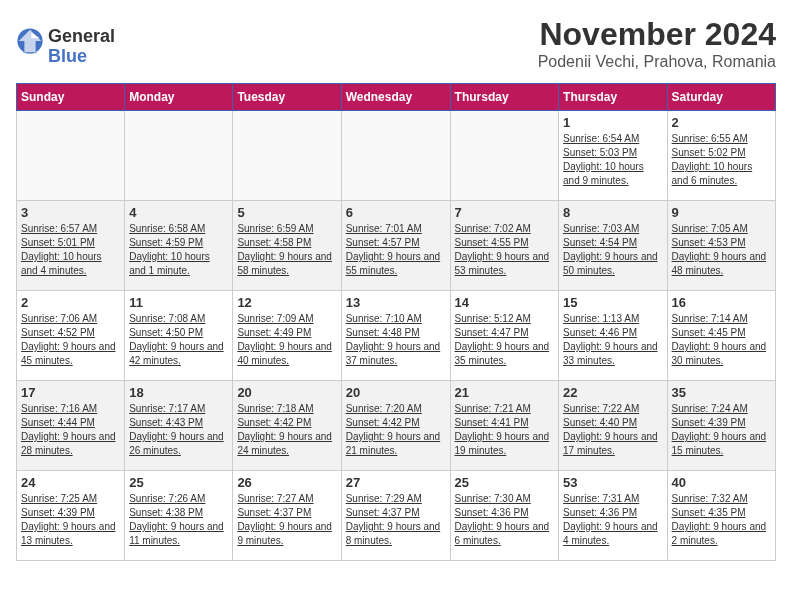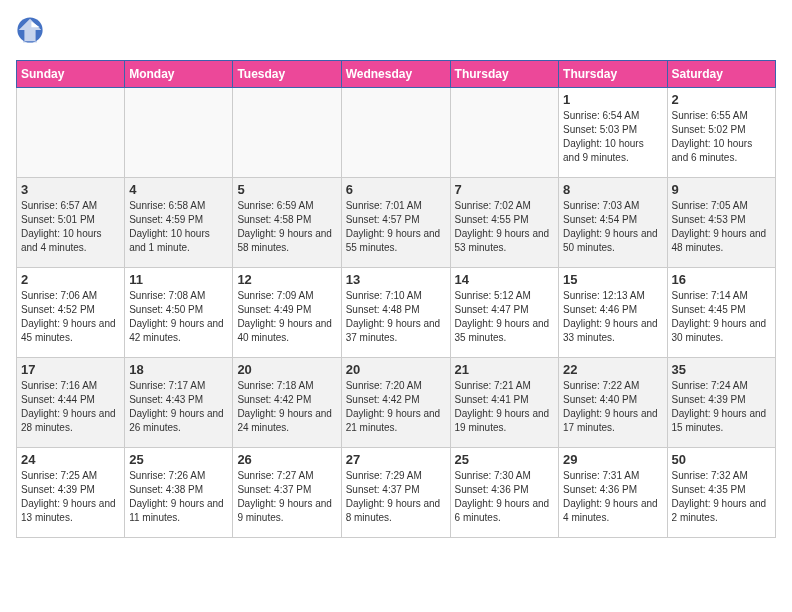--- a/index.html
+++ b/index.html
@@ -45,21 +45,21 @@
       justify-content: space-between;
       align-items: flex-end;
       margin-bottom: 8px;
     }
     .calendar {
       width: 100%;
       border-collapse: collapse;
       font-size: 11px;
     }
     .calendar th {
-      background: #ec4899;
+      background: #be185d;
       color: #fff;
       padding: 6px 4px;
       text-align: left;
       font-size: 12px;
       border: 1px solid #3a63ad;
     }
     .calendar td {
       border: 1px solid #ccc;
       vertical-align: top;
       padding: 4px;
@@ -74,40 +74,51 @@
       font-size: 13px;
       font-weight: bold;
       color: #333;
       display: block;
       margin-bottom: 2px;
     }
     .day-info {
       font-size: 10px;
       color: #333;
       line-height: 1.4;
+      text-decoration: underline;
     }
     tr:nth-child(even) td:not(.empty) {
       background: #f2f2f2;
     }
     tr:nth-child(odd) td:not(.empty) {
       background: #fff;
     }
   </style>
 </head>
 <body>
 
 <div class="top-bar">
   <div class="header-logo">
     <svg class="logo-icon" viewBox="0 0 40 40">
       <ellipse cx="20" cy="20" rx="18" ry="18" fill="#4472C4"></ellipse>
       <polygon points="20,4 36,20 28,20 28,36 12,36 12,20 4,20" fill="white"></polygon>
       <polygon points="20,2 38,22 30,22 30,38 10,38 10,22 2,22" fill="#4472C4" opacity="0.3"></polygon>
 
       <path d="M22 8 L34 16 L22 16 Z" fill="white"></path>
     </svg>
+    <div>
+      <div class="logo-text">
+        <span>General</span><br>
+        <span class="logo-blue">Blue</span>
+      </div>
+    </div>
+  </div>
+  <div class="title-section">
+    <div class="month-title">November 2024</div>
+    <div class="subtitle">Podenii Vechi, Prahova, Romania</div>
   </div>
 </div>
 
 <table class="calendar">
   <thead>
     <tr>
     <th>Sunday</th>
         <th>Monday</th>
         <th>Tuesday</th>
         <th>Wednesday</th>
@@ -206,21 +217,21 @@
 Daylight: 9 hours and 37 minutes.</div>
         </td>
         <td>
           <span class="day-num">14</span>
           <div class="day-info">Sunrise: 5:12 AM
 Sunset: 4:47 PM
 Daylight: 9 hours and 35 minutes.</div>
         </td>
         <td>
           <span class="day-num">15</span>
-          <div class="day-info">Sunrise: 12:13 AM
+          <div class="day-info">Sunrise: 1:13 AM
 Sunset: 4:46 PM
 Daylight: 9 hours and 33 minutes.</div>
         </td>
         <td>
           <span class="day-num">16</span>
           <div class="day-info">Sunrise: 7:14 AM
 Sunset: 4:45 PM
 Daylight: 9 hours and 30 minutes.</div>
         </td>
       </tr>
@@ -293,26 +304,26 @@
 Sunset: 4:37 PM
 Daylight: 9 hours and 8 minutes.</div>
         </td>
         <td>
           <span class="day-num">25</span>
           <div class="day-info">Sunrise: 7:30 AM
 Sunset: 4:36 PM
 Daylight: 9 hours and 6 minutes.</div>
         </td>
         <td>
-          <span class="day-num">29</span>
+          <span class="day-num">53</span>
           <div class="day-info">Sunrise: 7:31 AM
 Sunset: 4:36 PM
 Daylight: 9 hours and 4 minutes.</div>
         </td>
         <td>
-          <span class="day-num">50</span>
+          <span class="day-num">40</span>
           <div class="day-info">Sunrise: 7:32 AM
 Sunset: 4:35 PM
 Daylight: 9 hours and 2 minutes.</div>
         </td>
       </tr>
     </tbody>
 </table>
 
 </body></html>

